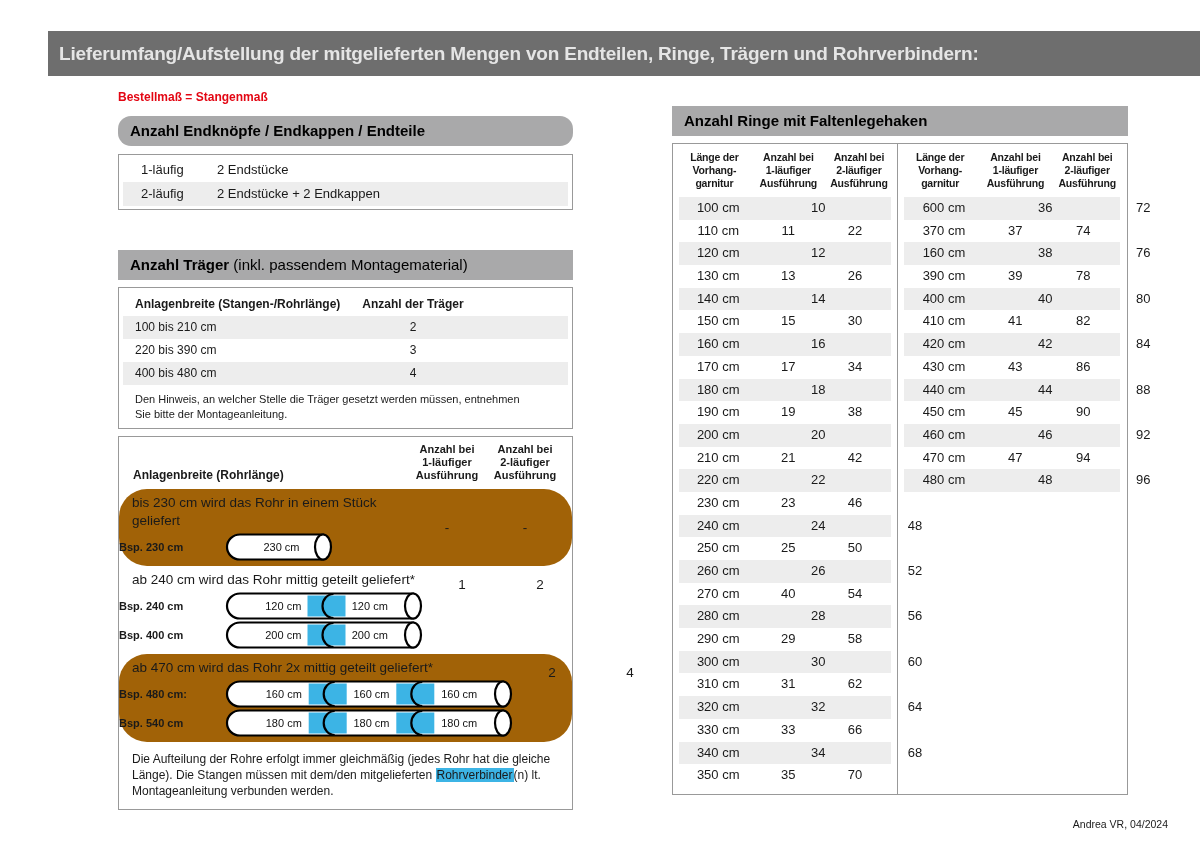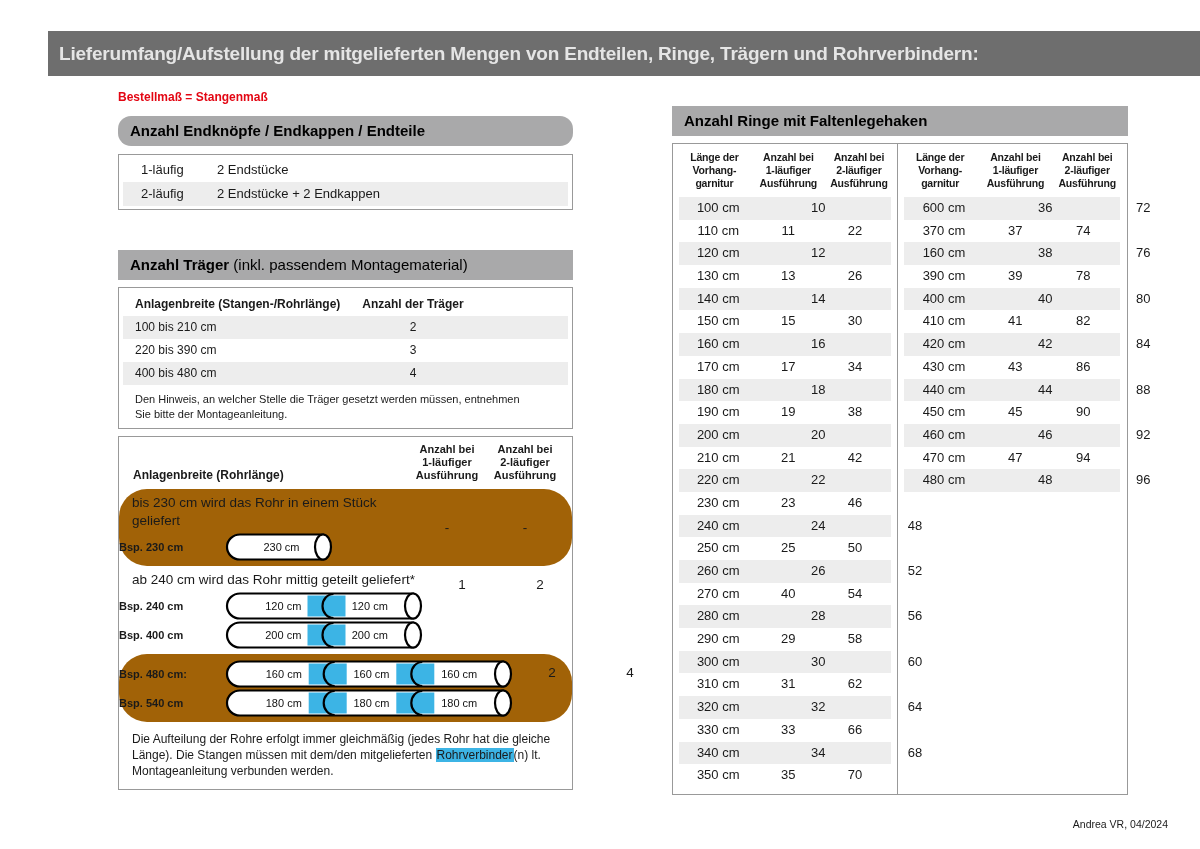--- a/index.html
+++ b/index.html
@@ -178,20 +178,21 @@
                 <ellipse cx="188" cy="14" rx="8" ry="12.5" fill="#fff" stroke="#000" stroke-width="2.2"></ellipse>
               </svg>
             </div>
           </div>
           <div class="rv-val">1</div>
           <div class="rv-val">2</div>
           <div></div>
         </div>
         <div class="rv-row shade">
           <div>
+            <div class="rv-text">ab 470 cm wird das Rohr 2x mittig geteilt geliefert*</div>
             <div class="rod-line">
               <span class="rod-label">Bsp. 480 cm:</span>
               <svg width="288" height="28" viewBox="0 0 288 28">
                 <path d="M 15 1.5 L 278 1.5 L 278 26.5 L 15 26.5 A 13 12.5 0 0 1 15 1.5 Z" fill="#fff" stroke="#000" stroke-width="2.2"></path>
                 <rect x="83.7" y="3.5" width="38" height="21" fill="#3cb4e5"></rect>
                 <path d="M 109.7 2 A 11 12 0 0 0 109.7 26" fill="none" stroke="#000" stroke-width="2.2"></path>
                 <rect x="171.3" y="3.5" width="38" height="21" fill="#3cb4e5"></rect>
                 <path d="M 197.3 2 A 11 12 0 0 0 197.3 26" fill="none" stroke="#000" stroke-width="2.2"></path>
                 <text x="58.8" y="18" text-anchor="middle" font-size="11" fill="#111" font-family="Liberation Sans, sans-serif">160 cm</text>
                 <text x="146.5" y="18" text-anchor="middle" font-size="11" fill="#111" font-family="Liberation Sans, sans-serif">160 cm</text>

